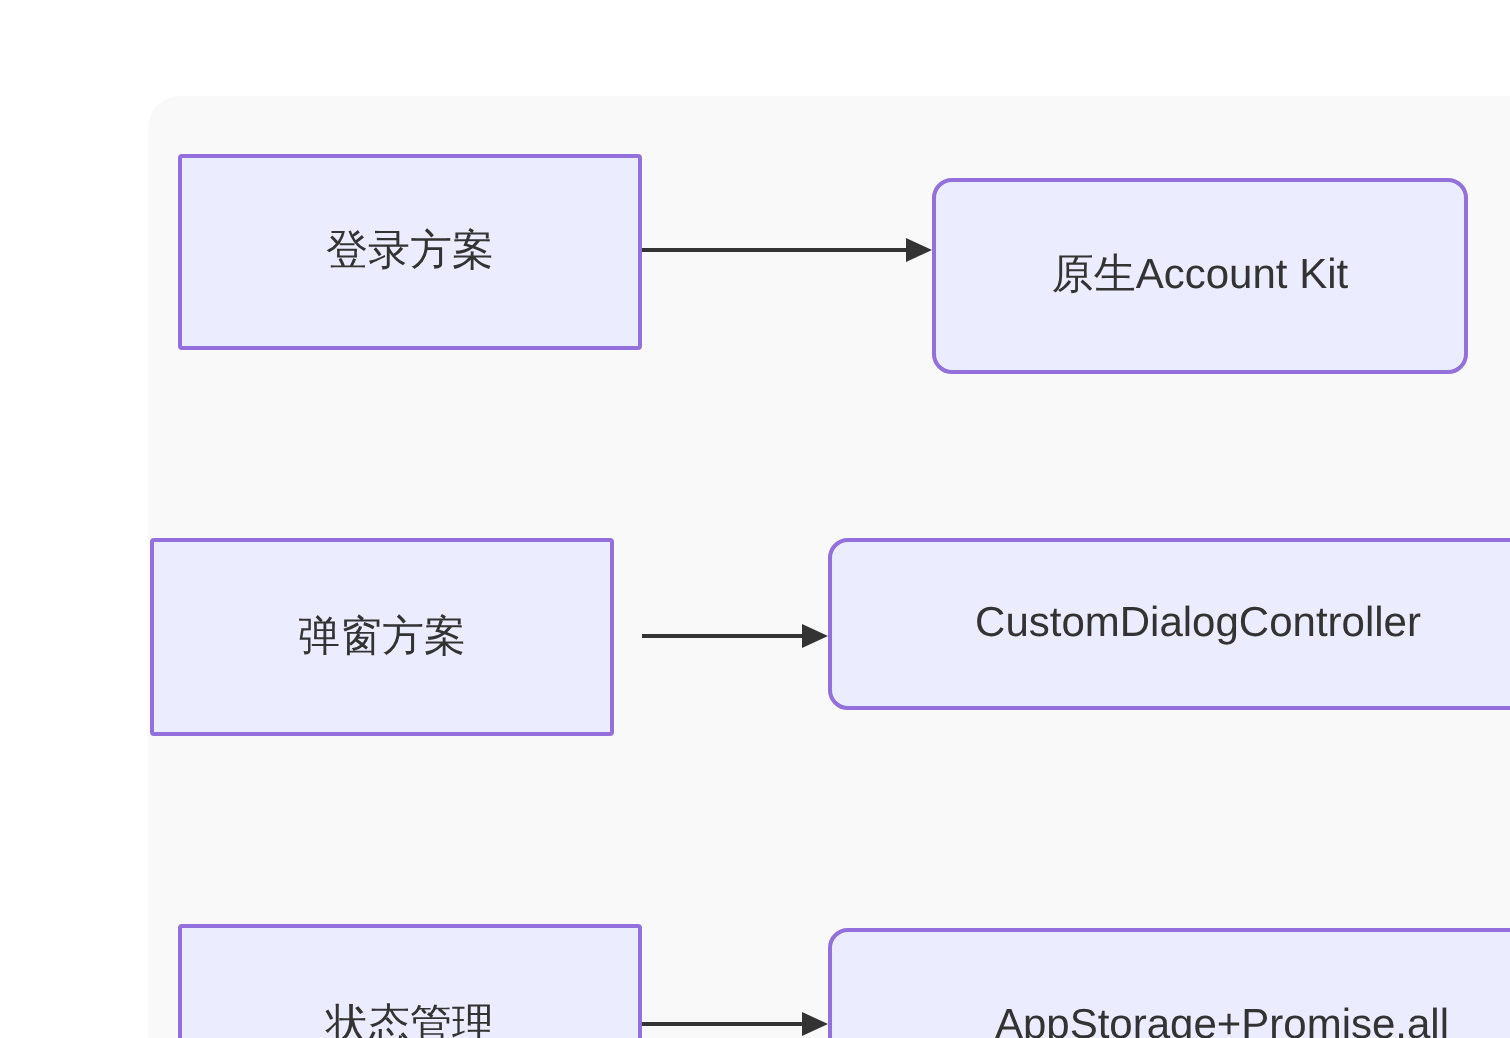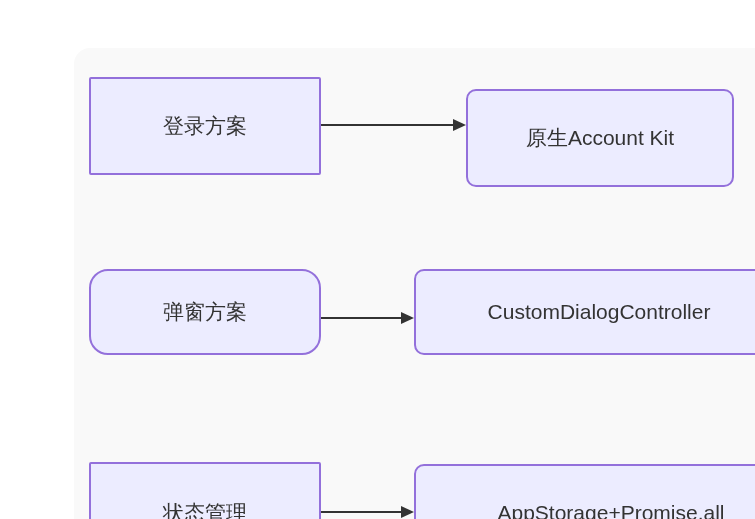--- a/index.html
+++ b/index.html
@@ -54,21 +54,21 @@
     border-color: transparent transparent transparent var(--arrow-color);
   }
 
   
   .r1 .source    { left: 25px;  top: 13px;  width: 232px; height: 98px; }
   .r1 .edge-line { left: 257px; top: 60px;  width: 134px; }
   .r1 .edge-head { left: 389px; top: 55px; }
   .r1 .target    { left: 402px; top: 25px;  width: 268px; height: 98px; }
 
   
-  .r2 .source    { left: 25px;  top: 205px; width: 232px; height: 86px; border-radius: 19px; }
+  .r2 .source    { left: 11px;  top: 205px; width: 232px; height: 99px; }
   .r2 .edge-line { left: 257px; top: 253px; width: 82px; }
   .r2 .edge-head { left: 337px; top: 248px; }
   .r2 .target    { left: 350px; top: 205px; width: 370px; height: 86px; }
 
   
   .r3 .source    { left: 25px;  top: 398px; width: 232px; height: 102px; text-align: center; }
   .r3 .edge-line { left: 257px; top: 447px; width: 82px; }
   .r3 .edge-head { left: 337px; top: 442px; }
   .r3 .target    { left: 350px; top: 400px; width: 394px; height: 97px; }
 </style>

